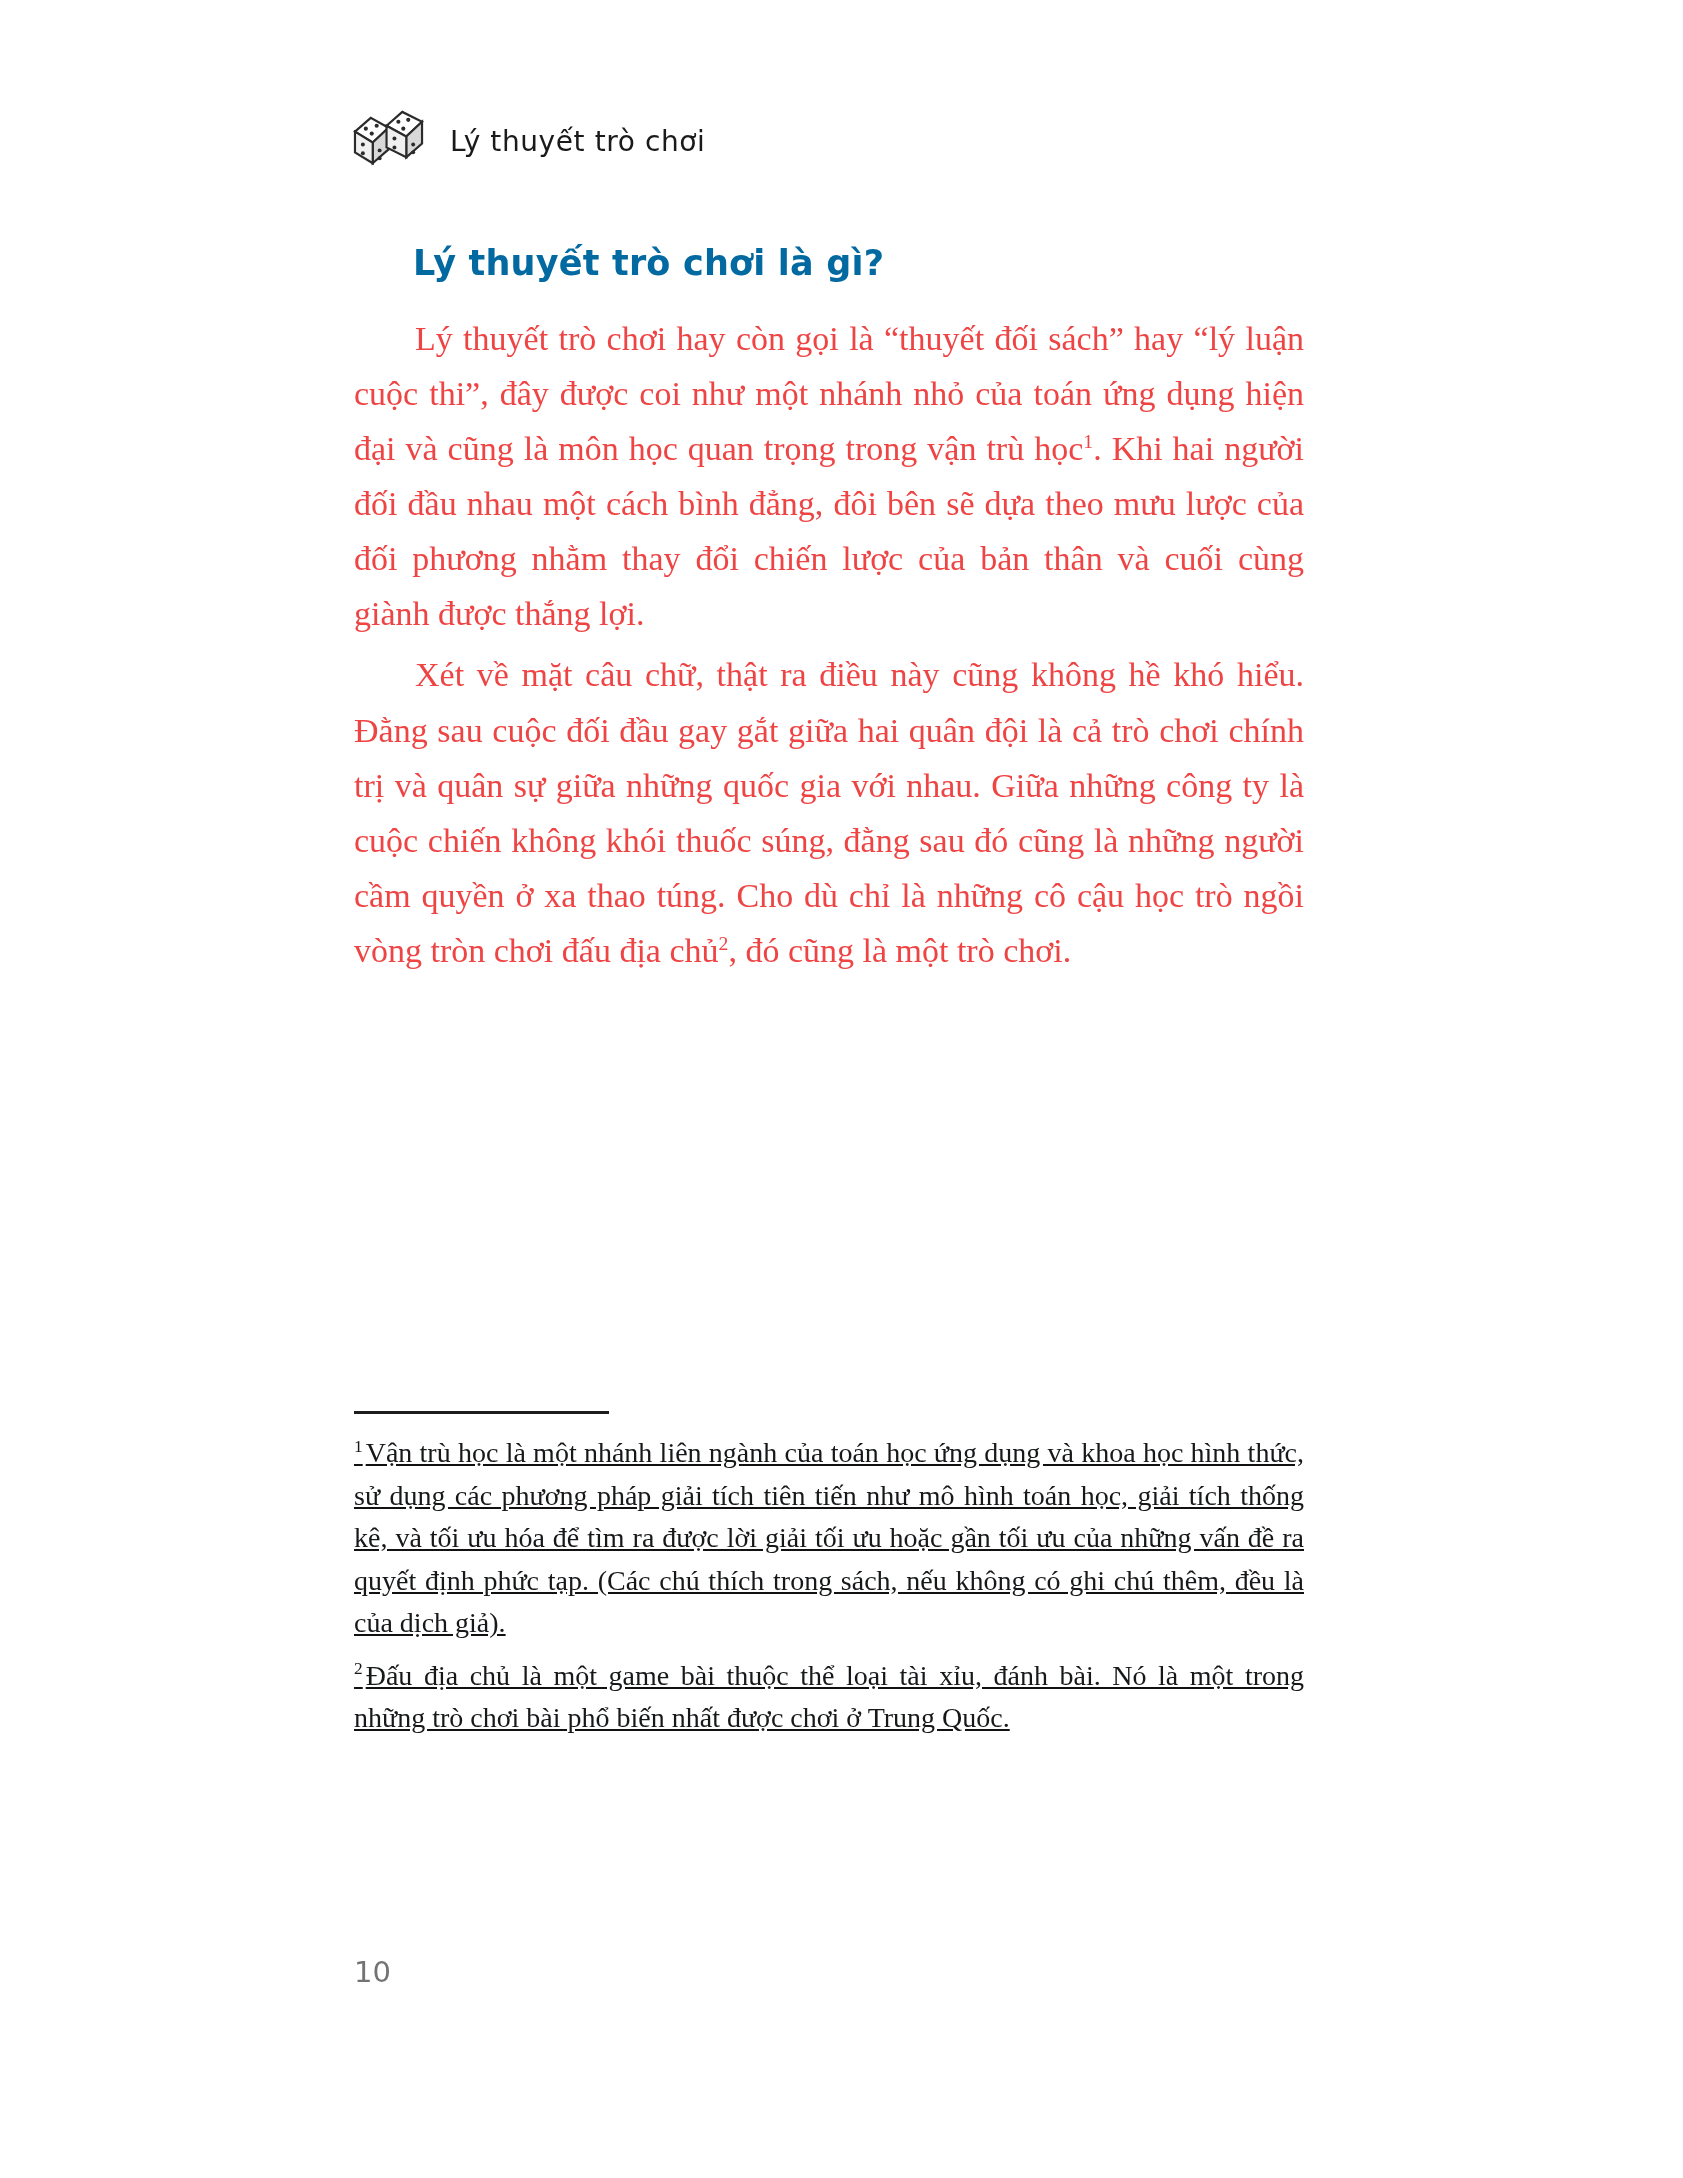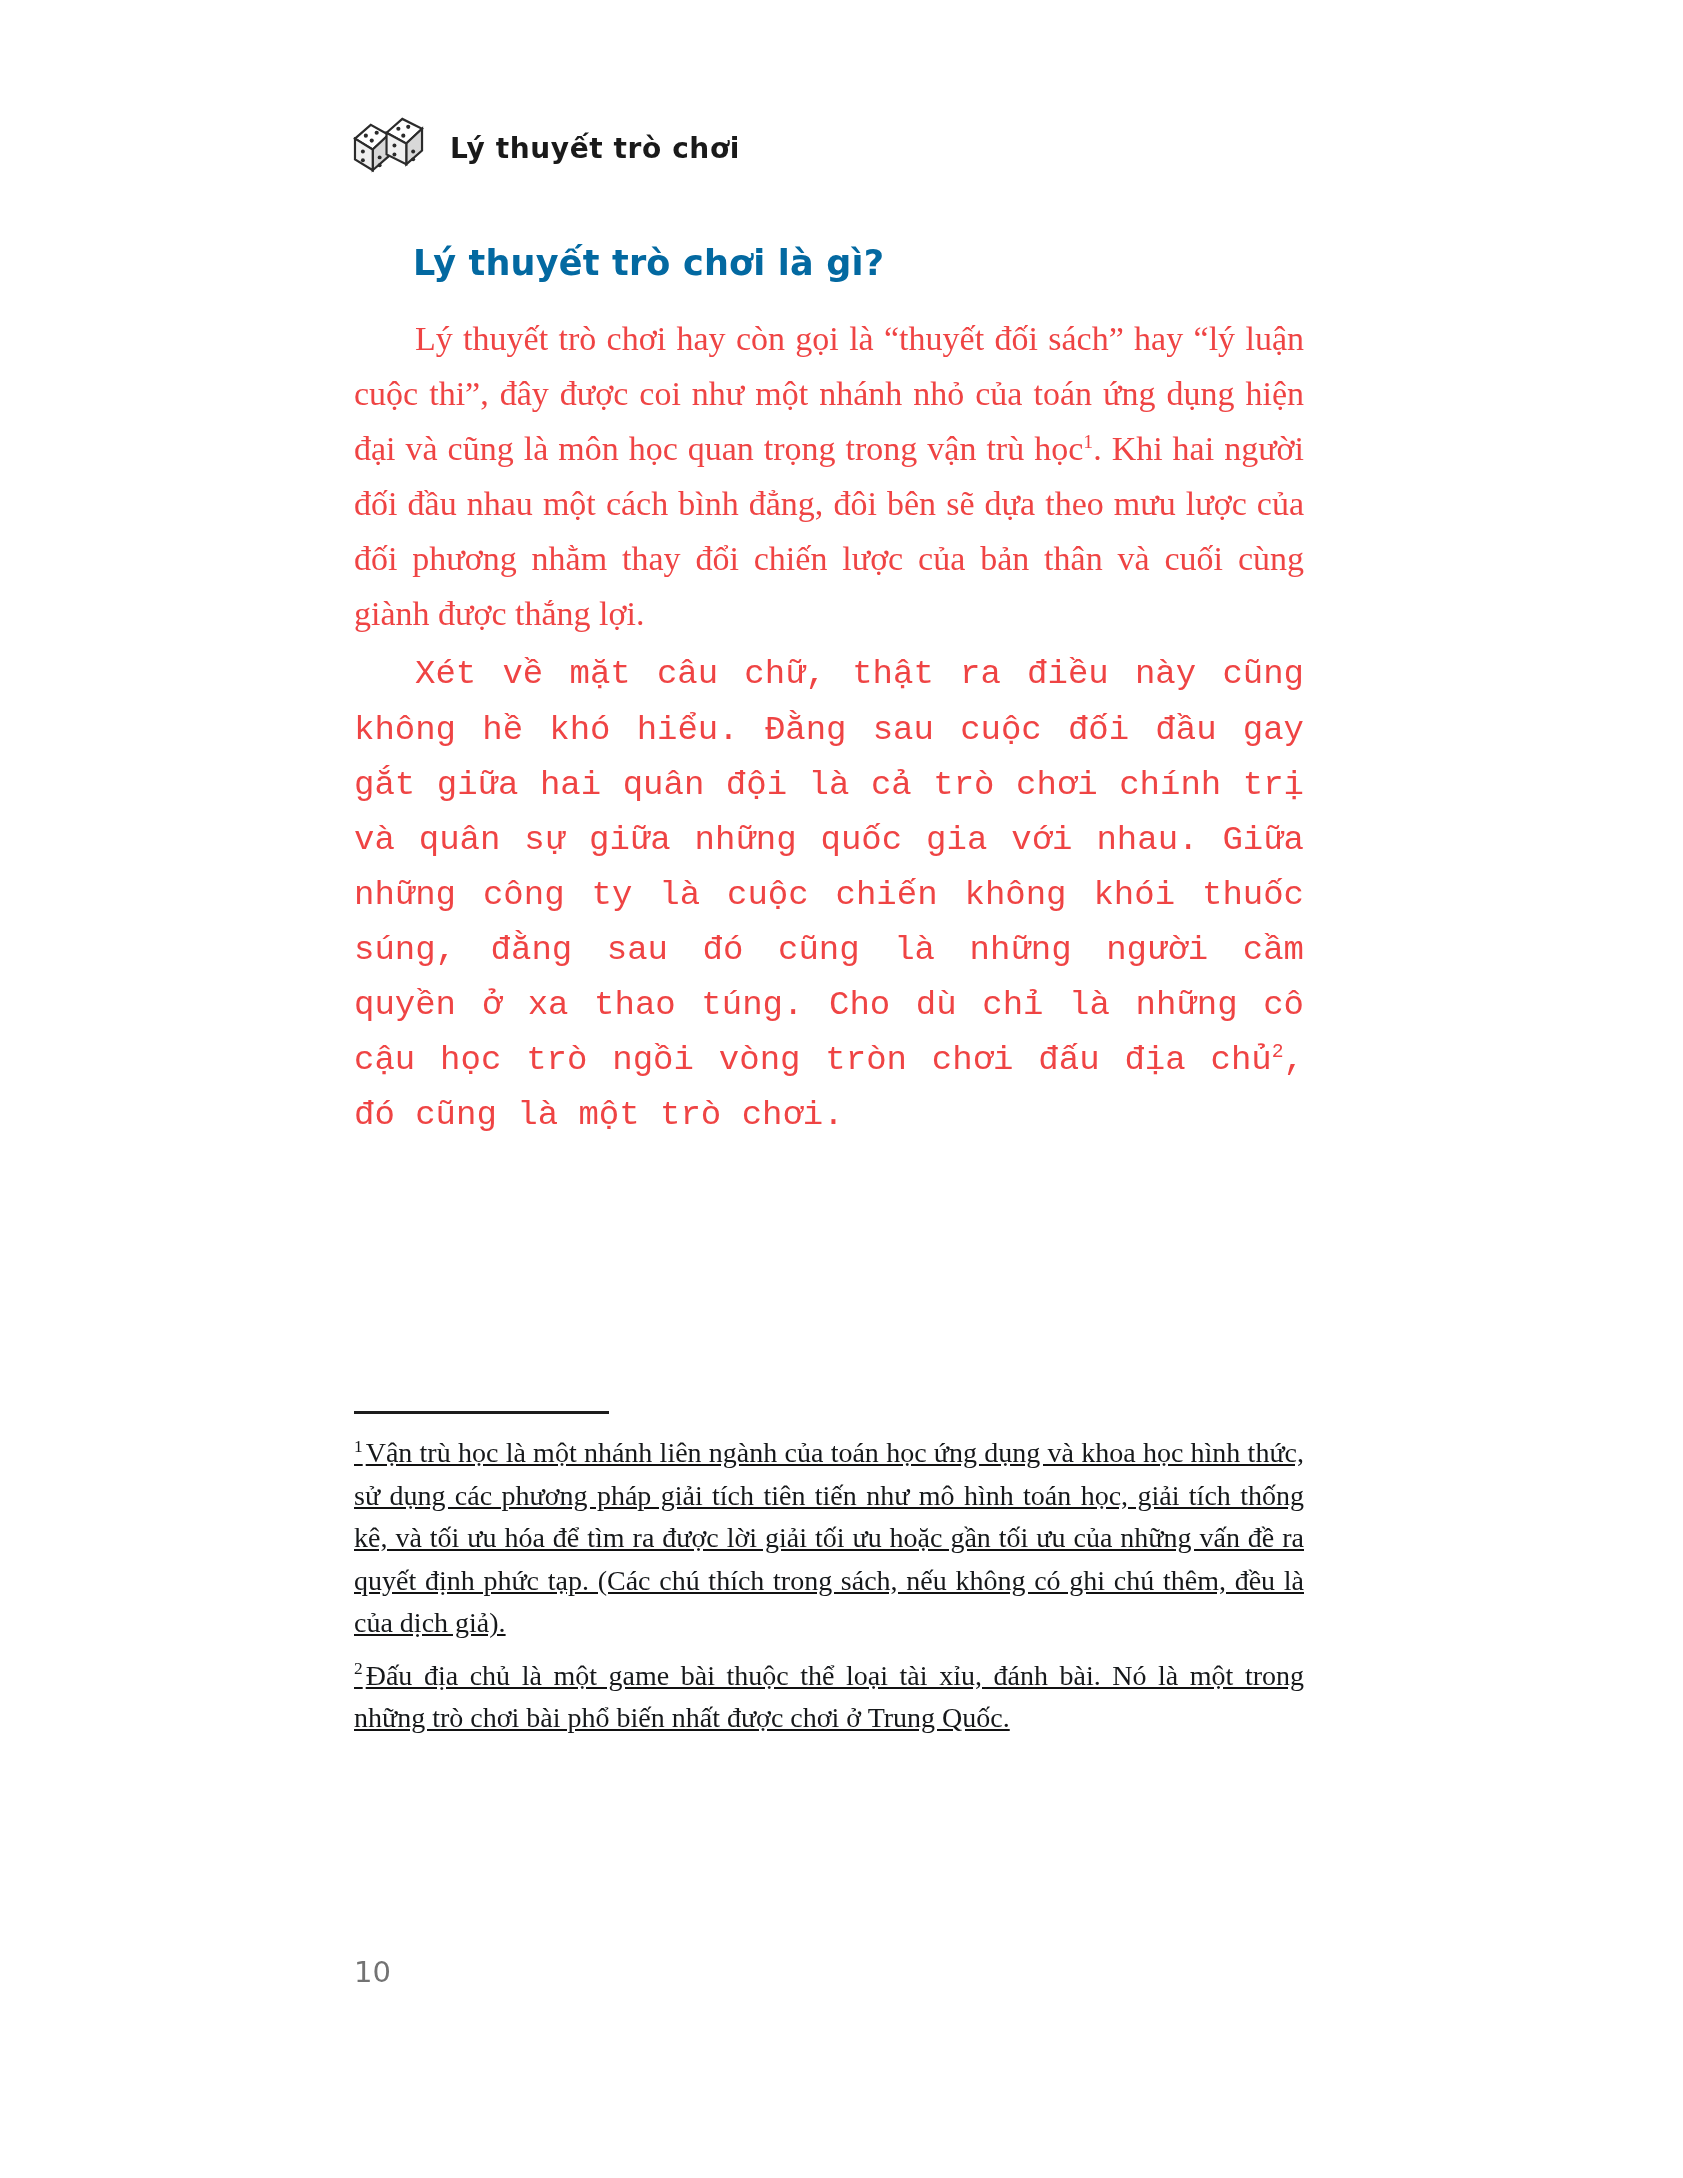--- a/index.html
+++ b/index.html
@@ -22,27 +22,26 @@
     top: 0;
     width: 1683px;
     height: 2178px;
     background: #ffffff;
   }
 
   
   .header {
     position: absolute;
     left: 351px;
-    top: 109px;
+    top: 102px;
     width: 990px;
     height: 79px;
     display: flex;
     align-items: center;
     gap: 22px;
-    font-weight: bold;
   }
   .dice-mark {
     position: relative;
     width: 77px;
     height: 71px;
     flex: 0 0 auto;
   }
   .dice-mark svg { display: block; }
   .header-title {
     font-family: "DejaVu Sans", sans-serif;
@@ -72,21 +71,21 @@
   p.body-par {
     margin: 0 0 6px 0;
     font-size: 34px;
     line-height: 1.62;
     text-align: justify;
     text-justify: inter-word;
     text-indent: 61px;
     color: #ef4444;
     hyphens: none;
   }
-  p.body-par:last-of-type { margin-bottom: 0; font-family: Liberation Mono, monospace; }
+  p.body-par:last-of-type { margin-bottom: 0; }
 
   sup.fnref {
     font-size: 0.58em;
     vertical-align: super;
     line-height: 0;
   }
 
   
   .footnotes {
     position: absolute;

